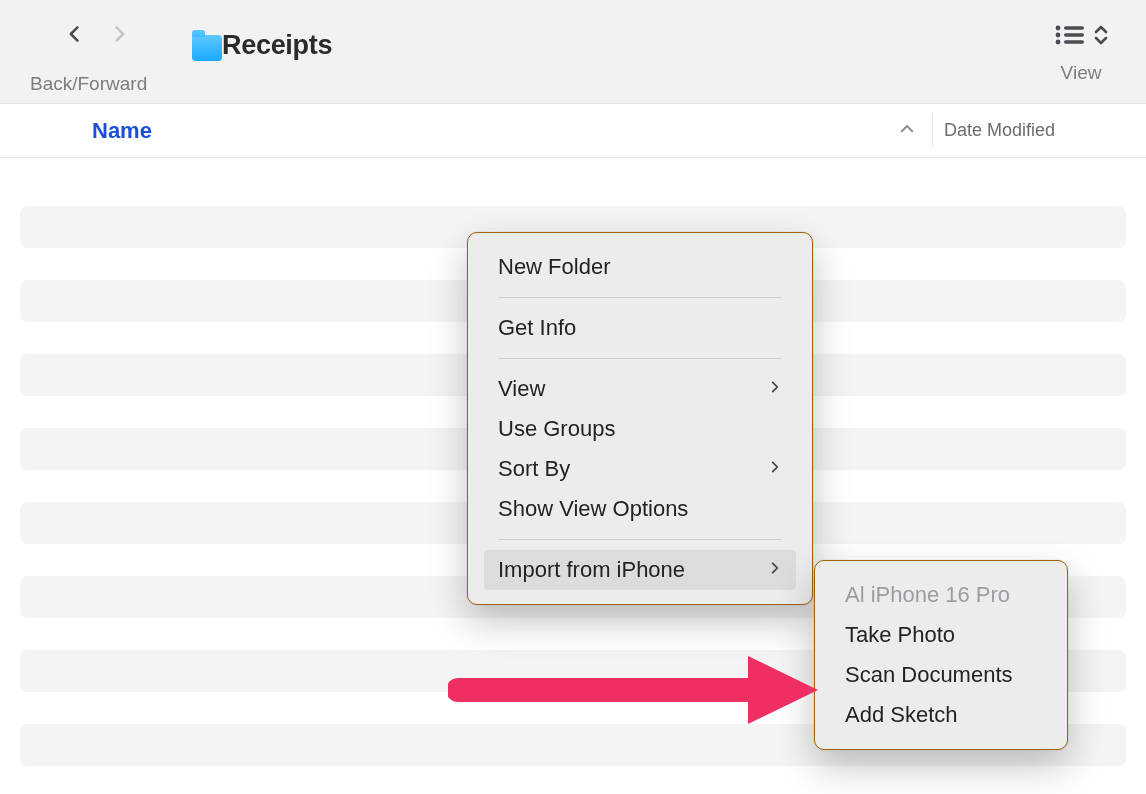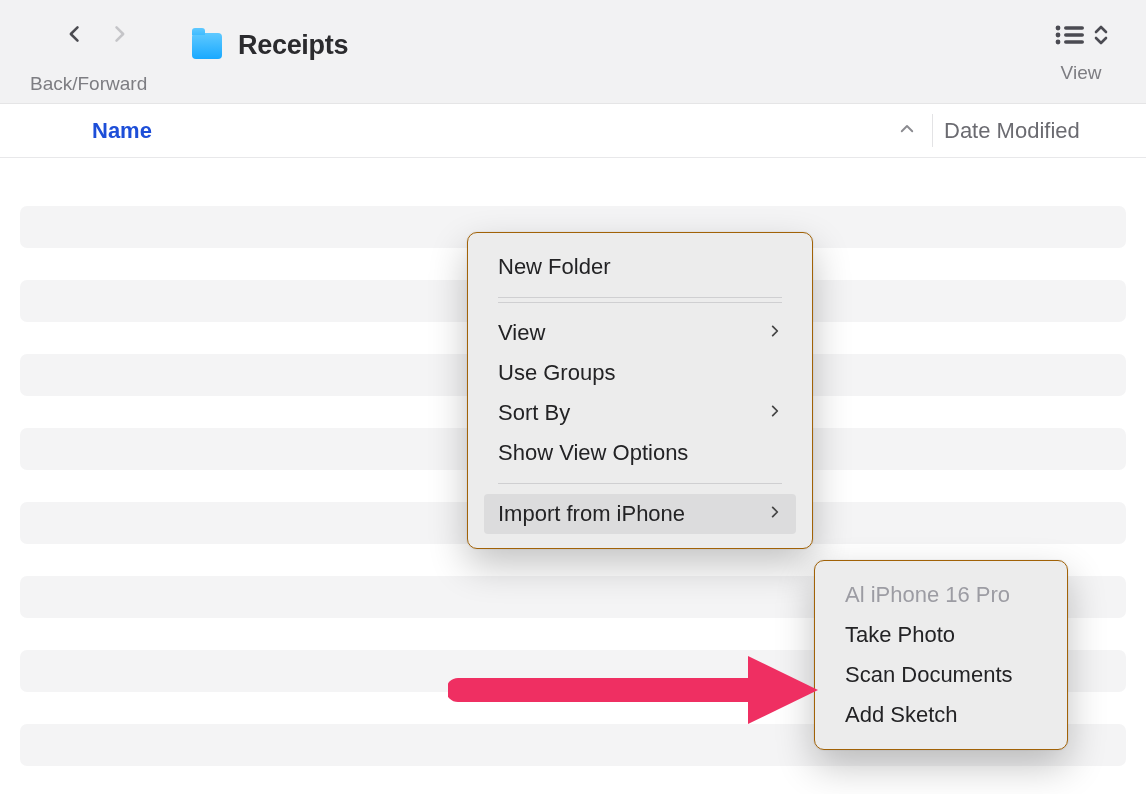--- a/index.html
+++ b/index.html
@@ -34,22 +34,22 @@
     bottom: 8px;
     color: #7d7d82;
     font-size: 19px;
   }
 
   .title-group {
     position: absolute;
     left: 192px;
     top: 30px;
     display: flex;
-    align-items: center;
-    gap: 16px;
+    align-items: flex-end;
+    gap: 0;
   }
   .folder-glyph {
     width: 30px; height: 26px;
     background: linear-gradient(#5fc9ff,#19a9ff);
     border-radius: 4px;
     position: relative;
   }
   .folder-glyph::before{
     content:"";
     position:absolute;
@@ -104,21 +104,21 @@
   .sort-ind svg{width:18px;height:18px;}
   .col-div {
     position:absolute;
     left: 932px;
     top:10px; bottom:10px;
     width:1px; background:#e3e3e5;
   }
   .col-date {
     position: absolute;
     left: 944px;
-    font-size: 22px;
+    font-size: 18px;
     color:#6b6b71;
   }
 
   
   .list-body {
     position: relative;
     width: 100%;
     padding: 48px 20px 0 20px;
   }
   .stripe-row {
@@ -247,20 +247,25 @@
   <div class="stripe-row shade"></div>
 </div>
 
 <div class="menu primary">
   <div class="group">
     <div class="item">
       <span>New Folder</span>
     </div>
   </div>
   <hr>
+  <div class="group">
+    <div class="item">
+      <span>Get Info</span>
+    </div>
+  </div>
   <hr>
   <div class="group">
     <div class="item">
       <span>View</span>
       <span class="chev"><svg viewBox="0 0 24 24">
             <path d="M8 4 L16 12 L8 20" fill="none" stroke="currentColor" stroke-width="3" stroke-linecap="round" stroke-linejoin="round"></path>
           </svg></span>
     </div>
     <div class="item">
       <span>Use Groups</span>

